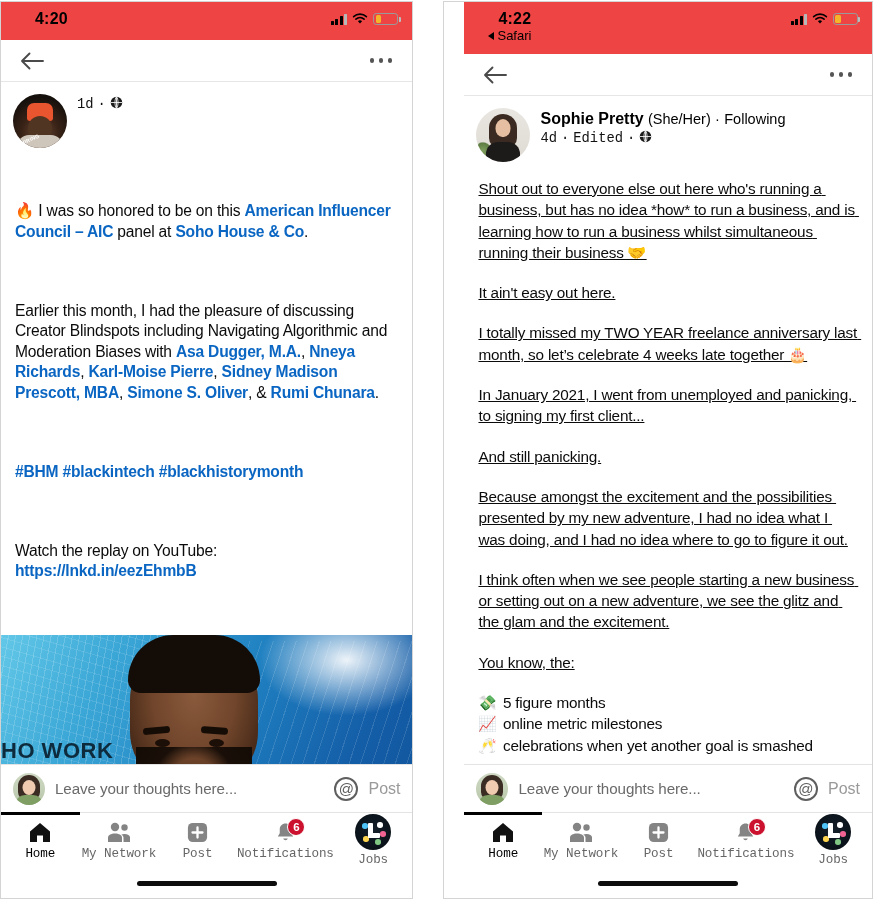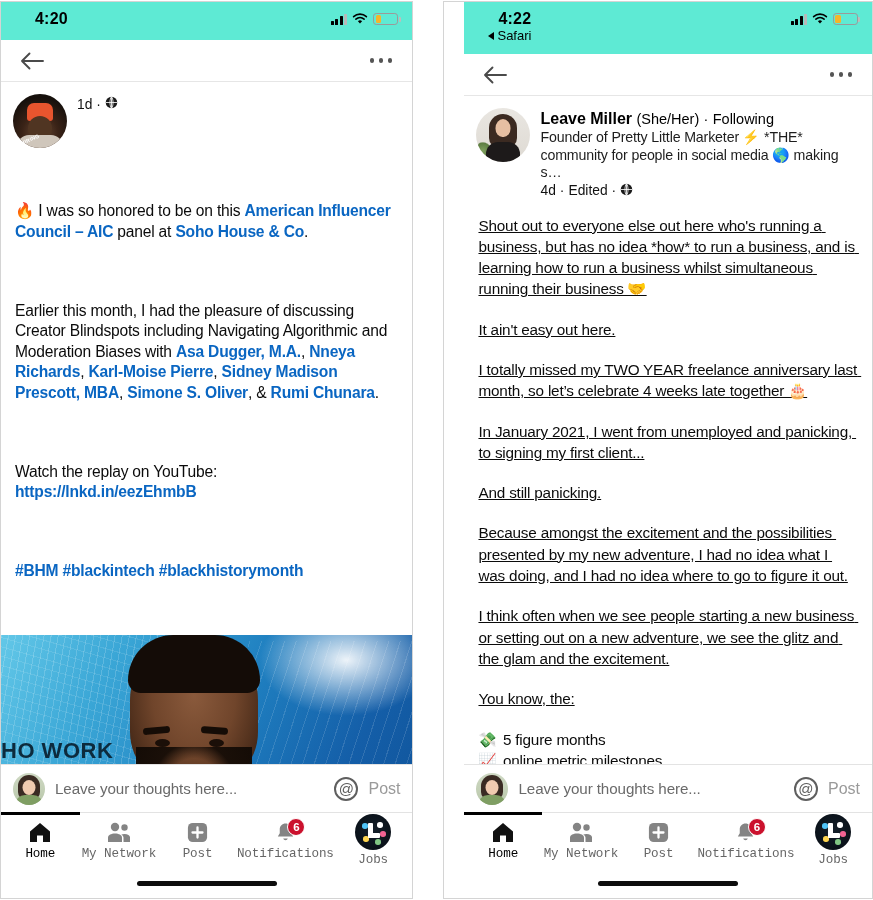--- a/index.html
+++ b/index.html
@@ -26,21 +26,21 @@
     overflow: hidden;
   }
   .phone.left  { width: 421px; height: 898px; margin: 1px 0 0 0; }
   .phone.right { width: 437px; height: 898px; margin: 1px 0 0 30px; padding-left: 20px; }
 
   
   .statusbar {
     height: 38px;
     flex: 0 0 auto;
     position: relative;
-    background: #5eead4;
+    background: #ef4444;
   }
   .statusbar.tall { height: 52px; }
   .sb-time {
     position: absolute; left: 34px; top: 8px;
     font-size: 16px; font-weight: 700; color: #000;
     letter-spacing: .2px;
   }
   .sb-back {
     position: absolute; left: 24px; top: 26px;
     font-size: 13px; color: #000; font-weight: 400;
@@ -167,21 +167,21 @@
   .ph-name-line { font-size: 15.5px; line-height: 20px; color: #000; }
   .ph-name { font-weight: 700; font-size: 16.5px; }
   .ph-name.sm { font-size: 16px; }
   .ph-sub { color: #000; font-weight: 400; font-size: 14.5px; }
   .ph-head {
     font-size: 14.2px; line-height: 17.5px; color: #1d1d1d;
     margin-top: 0px; letter-spacing: -.15px;
   }
   .ph-time {
     font-size: 13.8px; color: #111; margin-top: 1px;
-    display: flex; align-items: center; gap: 4px;
+    display: flex; align-items: center; gap: 4px; font-family: Liberation Mono, monospace;
   }
   .globe { display: inline-block; }
 
   .post-body {
     padding: 10px 14px 0 14px;
     font-size: 15.6px; line-height: 20.6px; color: #0b0b0b;
     letter-spacing: -.2px;
     white-space: pre-wrap;
   }
   .post-body.right-side {
@@ -380,22 +380,22 @@
                   <path d="M7 .8v12.4M.8 7h12.4M7 .8c2.2 2 2.2 10.4 0 12.4M7 .8C4.8 2.8 4.8 11.2 7 13.2" stroke="#fff" stroke-width=".9" fill="none"></path>
                 </svg>
             </span>
           </div>
         </div>
       </div>
 
       <div class="post-body">
         <div class="para" id="l-p0"><span>🔥 I was so honored to be on this </span><span class="lnk">American Influencer Council – AIC</span><span> panel at </span><span class="lnk">Soho House &amp; Co</span><span>.</span></div>
         <div class="para" id="l-p1"><span>Earlier this month, I had the pleasure of discussing Creator Blindspots including Navigating Algorithmic and Moderation Biases with </span><span class="lnk">Asa Dugger, M.A.</span><span>, </span><span class="lnk">Nneya Richards</span><span>, </span><span class="lnk">Karl-Moise Pierre</span><span>, </span><span class="lnk">Sidney Madison Prescott, MBA</span><span>, </span><span class="lnk">Simone S. Oliver</span><span>, &amp; </span><span class="lnk">Rumi Chunara</span><span>.</span></div>
+        <div class="para" id="l-p3"><span class="lnk">#BHM #blackintech #blackhistorymonth</span></div>
         <div class="para" id="l-p2"><span>Watch the replay on YouTube: </span><span class="lnk">https://lnkd.in/eezEhmbB</span></div>
-        <div class="para" id="l-p3"><span class="lnk">#BHM #blackintech #blackhistorymonth</span></div>
       </div>
 
       <div class="post-media">
         <div class="media-bg"></div>
         <div class="media-grid"></div>
         <div class="media-grid2"></div>
 
         <div class="media-word1">HO WORK</div>
 
         <div class="sp-head"></div>
@@ -524,26 +524,25 @@
         <div class="avatar-wrap">
           <div class="avatar ava-sophie">
             <div class="s-plant"></div>
               <div class="s-hair"></div>
               <div class="s-face"></div>
               <div class="s-top"></div>
           </div>
         </div>
         <div class="ph-meta">
           <div class="ph-name-line">
-            <span class="ph-name sm">Leave Miller</span>
+            <span class="ph-name sm">Sophie Pretty</span>
             <span class="ph-sub">(She/Her)</span>
             <span class="ph-sub">·</span>
             <span class="ph-sub">Following</span>
           </div>
-          <div class="ph-head">Founder of Pretty Little Marketer ⚡ *THE* community for people in social media 🌎 making s…</div>
           <div class="ph-time">
             <span>4d</span>
             <span>·</span>
             <span>Edited</span>
             <span>·</span>
             <span class="globe">
               <svg viewBox="0 0 14 14" width="13" height="13">
                   <circle cx="7" cy="7" r="6.2" fill="#1a1a1a"></circle>
                   <path d="M7 .8v12.4M.8 7h12.4M7 .8c2.2 2 2.2 10.4 0 12.4M7 .8C4.8 2.8 4.8 11.2 7 13.2" stroke="#fff" stroke-width=".9" fill="none"></path>
                 </svg>

